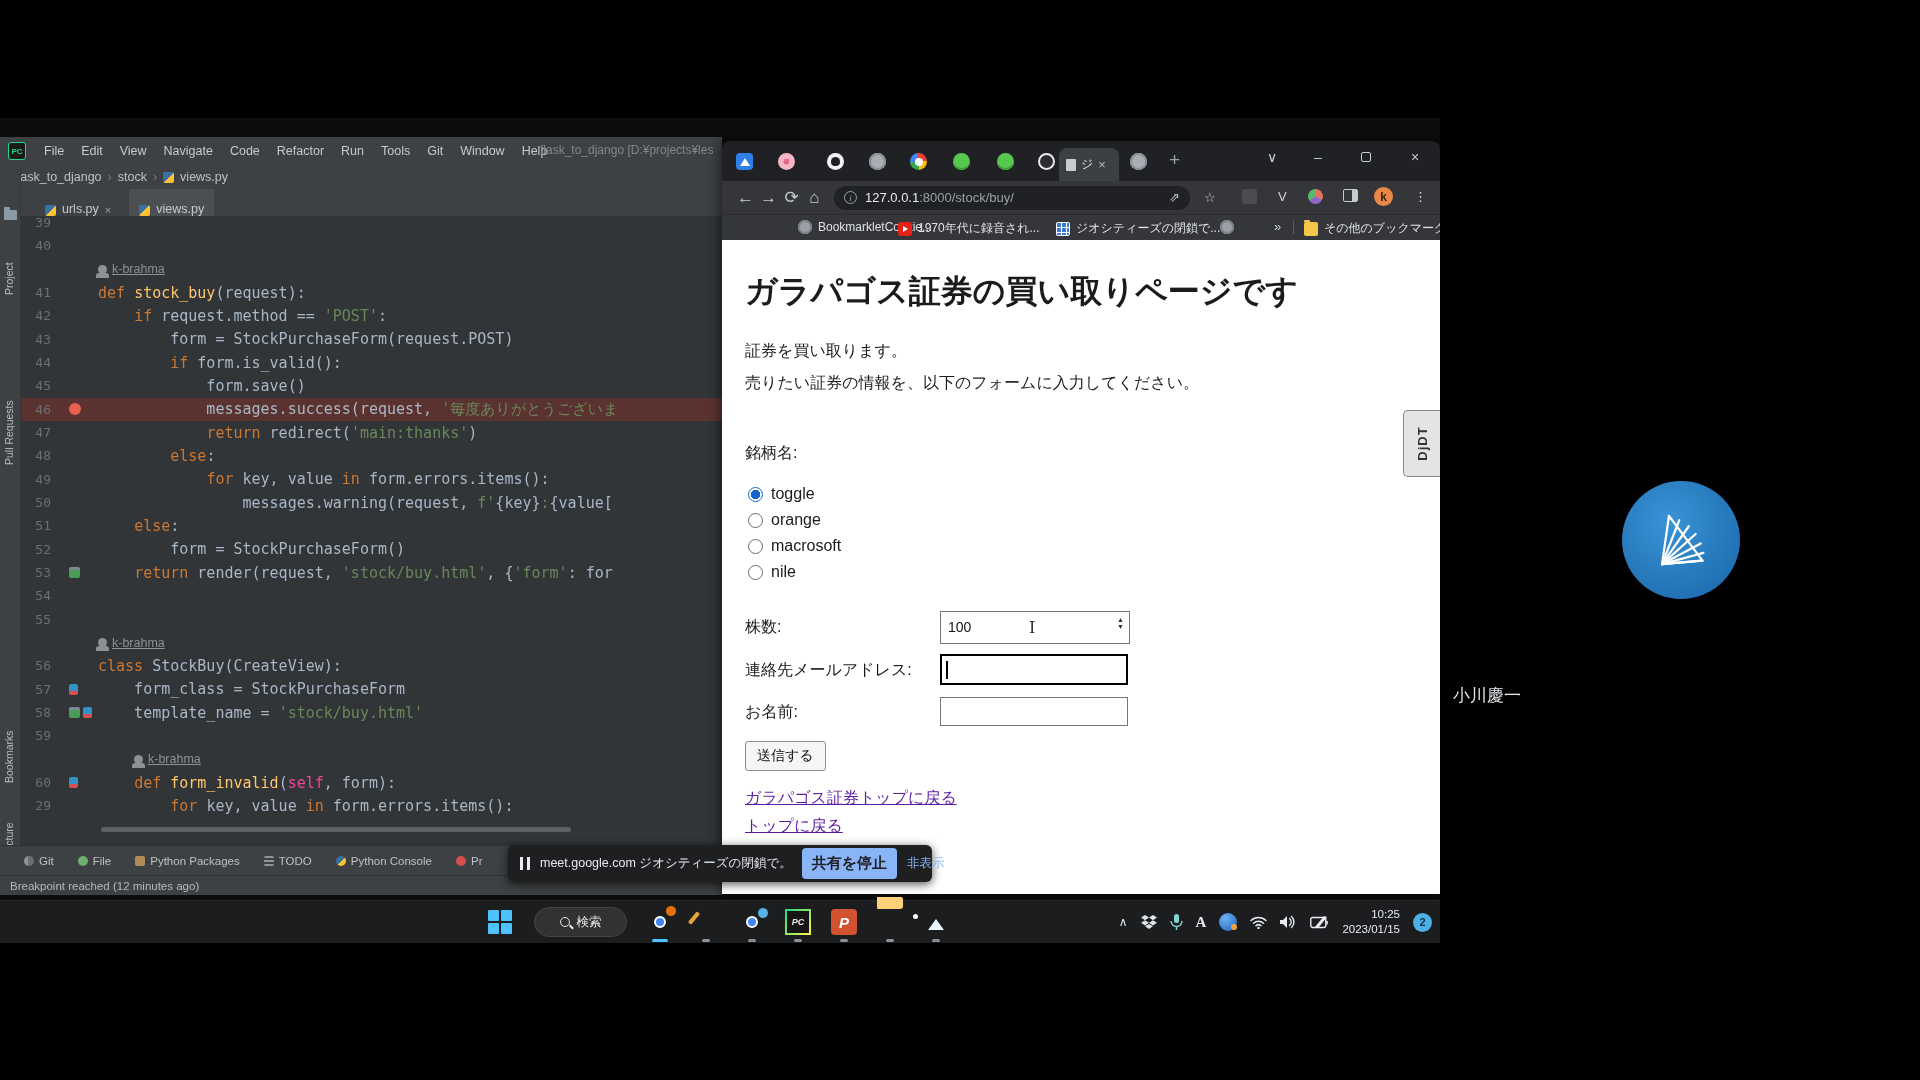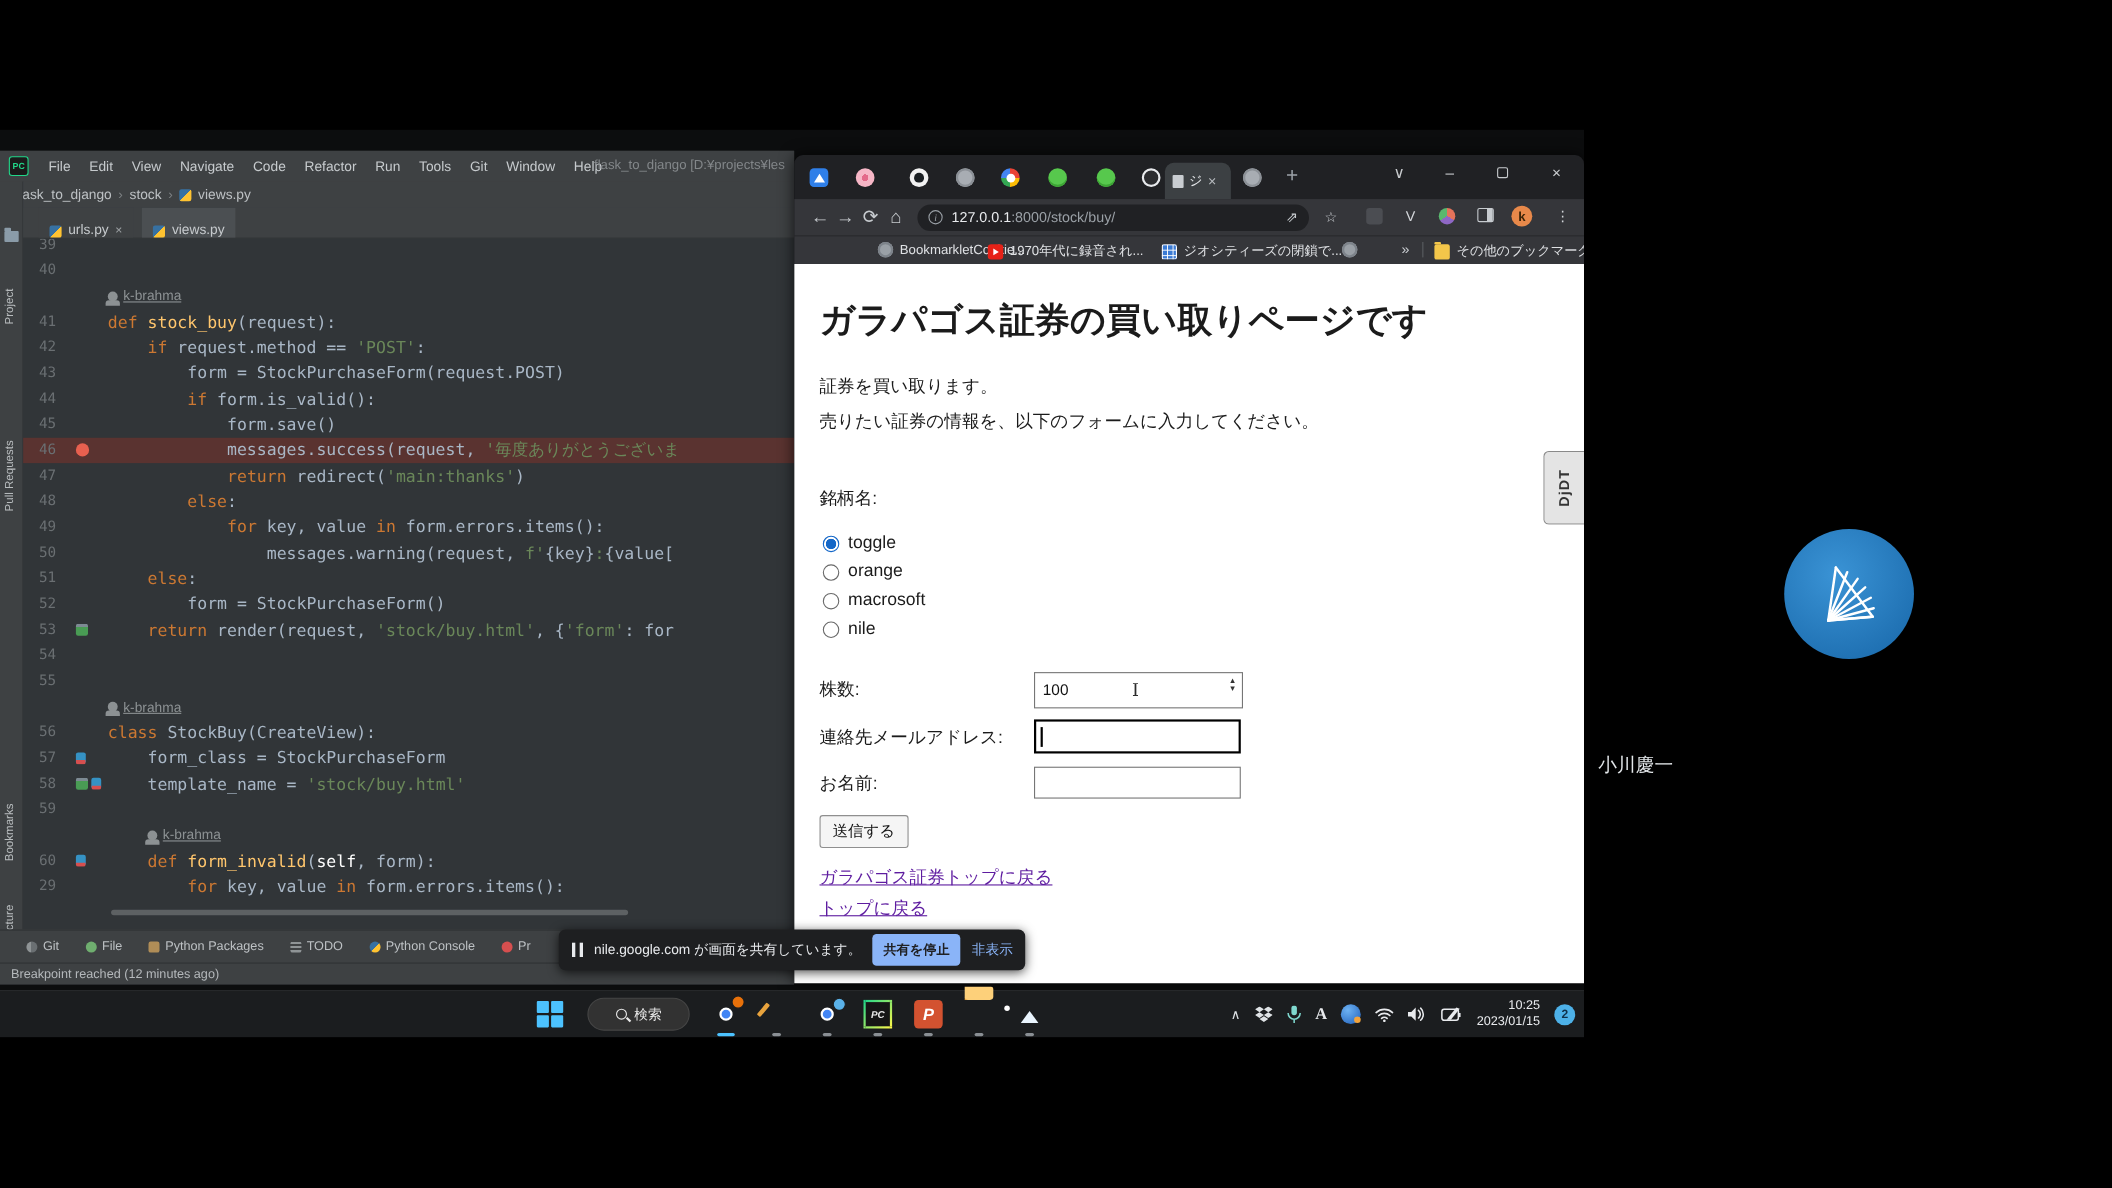--- a/index.html
+++ b/index.html
@@ -40,21 +40,21 @@
   .gi-bp{width:12px;height:12px;border-radius:50%;background:#e8604f;}
   .gi-h{width:11px;height:11px;border-radius:2px;background:#499c54;border-top:3px solid #7d8a93;}
   .gi-bm{width:9px;height:11px;background:#3592c4;border-bottom:4px solid #d64f4f;border-radius:2px;}
   .ctext{color:#a9b7c6;}
   .ctext.ann{font-family:"Liberation Sans","DejaVu Sans",sans-serif;font-size:12.5px;color:#8c9193;display:flex;align-items:center;gap:5px;text-decoration:underline;}
   .annic{width:9px;height:9px;border-radius:50%;background:#8c9193;position:relative;display:inline-block;}
   .annic::after{content:"";position:absolute;left:-2px;top:8px;width:13px;height:5px;border-radius:3px 3px 0 0;background:#8c9193;}
   .tk-kw{color:#cc7832;}
   .tk-fn{color:#ffc66d;}
   .tk-st{color:#6a8759;}
-  .tk-sf{color:#ffffff;}
+  .tk-sf{color:#ec4899;}
   .tk-tx{color:#a9b7c6;}
   .hscroll{position:absolute;left:80px;top:610px;width:470px;height:5px;border-radius:3px;background:#5d6163;}
   
   .pc-tools{position:absolute;left:0;right:0;top:708px;height:30px;background:#3e4143;border-top:1px solid #2f3234;display:flex;align-items:center;font-size:11.5px;color:#bdc1c4;}
   .si{display:flex;align-items:center;gap:5px;margin-left:24px;}
   .si i{width:10px;height:10px;display:inline-block;background:#8f9496;border-radius:2px;}
   .si i.ic-git{border-radius:50%;background:linear-gradient(90deg,#8f9496 40%,#6a6f72 40%);}
   .si i.ic-bug{border-radius:50%;background:#6fae6f;}
   .si i.ic-pkg{background:#b08d57;}
   .si i.ic-todo{background:repeating-linear-gradient(#8f9496 0 2px,transparent 2px 4px);}
@@ -122,21 +122,21 @@
   .caret{position:absolute;left:4px;top:5px;width:1.5px;height:18px;background:#000;}
   .f-name{top:457px;width:188px;height:29px;border:1px solid #767676;}
   .submit{position:absolute;left:23px;top:501px;background:#f5f5f5;border:1.5px solid #8f8f8f;border-radius:3px;font-size:14px;padding:5px 11px;color:#111;}
   .plink{position:absolute;left:23px;font-size:16px;color:#5e1ca0;text-decoration:underline;white-space:nowrap;}
   .djdt{position:absolute;right:0;top:170px;width:37px;height:67px;background:#e4e4e4;border:1px solid #8a8a8a;border-right:none;border-radius:5px 0 0 5px;display:flex;align-items:center;justify-content:center;}
   .djdt span{transform:rotate(-90deg);font-size:13px;font-weight:bold;color:#333;letter-spacing:1px;}
   
   .meetbar{position:absolute;left:508px;top:727px;width:424px;height:37px;background:#1e1f21;border-radius:6px;display:flex;align-items:center;padding:0 12px;gap:10px;box-shadow:0 2px 10px rgba(0,0,0,.7);}
   .pausebars{width:10px;height:13px;border-left:3px solid #e8eaed;border-right:3px solid #e8eaed;flex:none;}
   .meettxt{flex:1;font-size:12.5px;color:#e8eaed;white-space:nowrap;}
-  .stopbtn{background:#8ab4f8;color:#202124;font-size:12px;font-weight:bold;border:none;border-radius:4px;padding:6px 10px;white-space:nowrap;}
+  .stopbtn{background:#8ab4f8;color:#202124;font-size:15px;font-weight:bold;border:none;border-radius:4px;padding:6px 10px;white-space:nowrap;}
   .hidebtn{color:#8ab4f8;font-size:12.5px;white-space:nowrap;}
   
   .taskbar{position:absolute;left:0;top:782px;width:1440px;height:43px;background:#1b1d1f;border-top:1px solid #26282a;}
   .apps{position:absolute;left:488px;top:0;height:100%;display:flex;align-items:center;gap:20px;}
   .tbi{position:relative;width:26px;height:26px;flex:none;}
   .runbar{position:absolute;left:50%;transform:translateX(-50%);bottom:-7px;width:8px;height:3px;border-radius:2px;background:#8a8f94;}
   .runbar.on{width:16px;background:#4cc2ff;}
   .winlogo{display:grid;grid-template-columns:11px 11px;grid-template-rows:11px 11px;gap:2px;width:24px;height:24px;margin-top:1px;}
   .winlogo i{background:#4cc2ff;border-radius:1px;}
   .searchpill{width:93px;height:30px;border-radius:15px;background:#323232;border:1px solid #454545;display:flex;align-items:center;justify-content:center;gap:7px;color:#e9e9e9;font-size:12.5px;}
@@ -388,21 +388,21 @@
             <a class="plink" href="#" style="top: 576px;">トップに戻る</a>
           </div>
         <div class="djdt">
             <span>DjDT</span>
           </div>
       </div>
     </div>
 
     <div class="meetbar">
       <i class="pausebars"></i>
-      <span class="meettxt">nile.google.com が画面を共有しています。</span>
+      <span class="meettxt">meet.google.com ジオシティーズの閉鎖で。</span>
       <button class="stopbtn">共有を停止</button>
       <span class="hidebtn">非表示</span>
     </div>
 
     <div class="taskbar">
       <div class="apps">
         <div class="tbi">
           <div class="winlogo">
               <i></i>
               <i></i>

